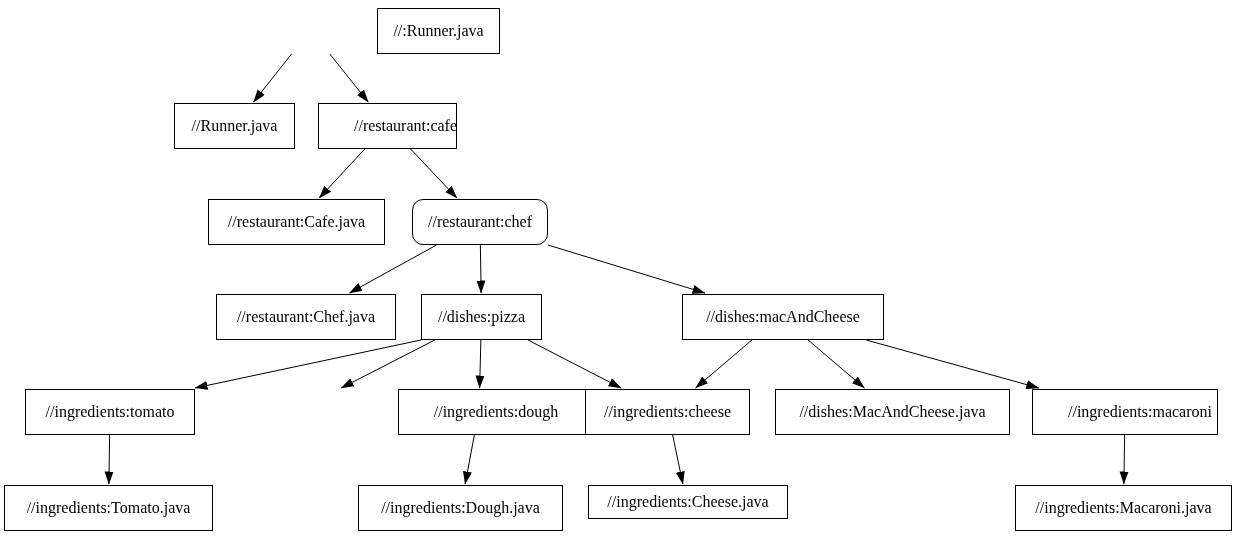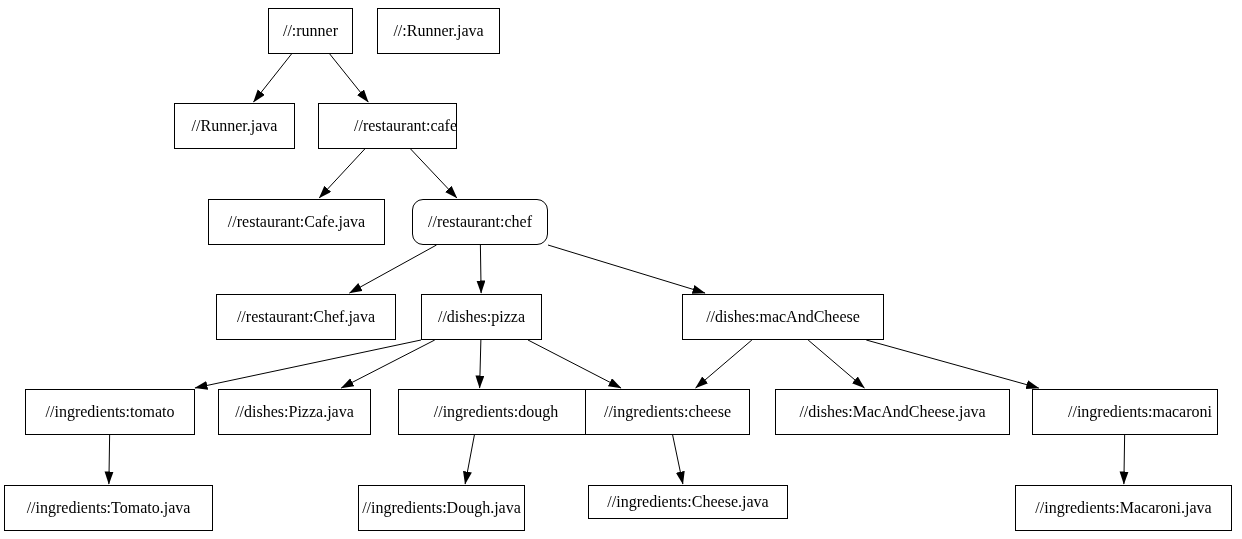--- a/index.html
+++ b/index.html
@@ -60,23 +60,20 @@
       <line x1="528" y1="340" x2="621" y2="388" class="edge-line" marker-end="url(#arrowhead)"></line>
       <line x1="751.875" y1="340" x2="695.625" y2="388" class="edge-line" marker-end="url(#arrowhead)"></line>
       <line x1="808.125" y1="340" x2="864.375" y2="388" class="edge-line" marker-end="url(#arrowhead)"></line>
       <line x1="866.25" y1="340" x2="1038.75" y2="388" class="edge-line" marker-end="url(#arrowhead)"></line>
       <line x1="109.625" y1="435" x2="108.875" y2="484" class="edge-line" marker-end="url(#arrowhead)"></line>
       <line x1="474.375" y1="435" x2="465.125" y2="484" class="edge-line" marker-end="url(#arrowhead)"></line>
       <line x1="672.625" y1="435" x2="682.875" y2="484" class="edge-line" marker-end="url(#arrowhead)"></line>
       <line x1="1124.625" y1="435" x2="1123.875" y2="484" class="edge-line" marker-end="url(#arrowhead)"></line>
     </svg>
 
-<div class="node" style="left: 268px; top: 8px; width: 85px; height: 46px;">
-      <span>//:runner</span>
-    </div>
     <div class="node" style="left: 377px; top: 8px; width: 123px; height: 46px;">
       <span>//:Runner.java</span>
     </div>
     <div class="node" style="left: 174px; top: 103px; width: 121px; height: 46px;">
       <span>//Runner.java</span>
     </div>
     <div class="node" style="left: 318px; top: 103px; width: 139px; height: 46px; padding-left: 36px;">
       <span>//restaurant:cafe</span>
     </div>
     <div class="node" style="left: 208px; top: 199px; width: 177px; height: 46px;">
@@ -90,39 +87,36 @@
     </div>
     <div class="node" style="left: 421px; top: 294px; width: 121px; height: 46px;">
       <span>//dishes:pizza</span>
     </div>
     <div class="node" style="left: 682px; top: 294px; width: 202px; height: 46px; align-items: center;">
       <span>//dishes:macAndCheese</span>
     </div>
     <div class="node" style="left: 25px; top: 389px; width: 170px; height: 46px;">
       <span>//ingredients:tomato</span>
     </div>
-    <div class="node" style="left: 218px; top: 389px; width: 153px; height: 46px;">
-      <span>//dishes:Pizza.java</span>
-    </div>
     <div class="node" style="left: 398px; top: 389px; width: 196px; height: 46px;">
       <span>//ingredients:dough</span>
     </div>
     <div class="node" style="left: 585px; top: 389px; width: 165px; height: 46px;">
       <span>//ingredients:cheese</span>
     </div>
     <div class="node" style="left: 775px; top: 389px; width: 235px; height: 46px;">
       <span>//dishes:MacAndCheese.java</span>
     </div>
     <div class="node" style="left: 1032px; top: 389px; width: 186px; height: 46px; padding-left: 30px;">
       <span>//ingredients:macaroni</span>
     </div>
     <div class="node" style="left: 4px; top: 485px; width: 209px; height: 46px;">
       <span>//ingredients:Tomato.java</span>
     </div>
-    <div class="node" style="left: 358px; top: 485px; width: 167px; height: 46px;">
+    <div class="node" style="left: 358px; top: 485px; width: 205px; height: 46px;">
       <span>//ingredients:Dough.java</span>
     </div>
     <div class="node" style="left: 588px; top: 485px; width: 200px; height: 34px;">
       <span>//ingredients:Cheese.java</span>
     </div>
     <div class="node" style="left: 1015px; top: 485px; width: 217px; height: 46px;">
       <span>//ingredients:Macaroni.java</span>
     </div>
   </div>
 

